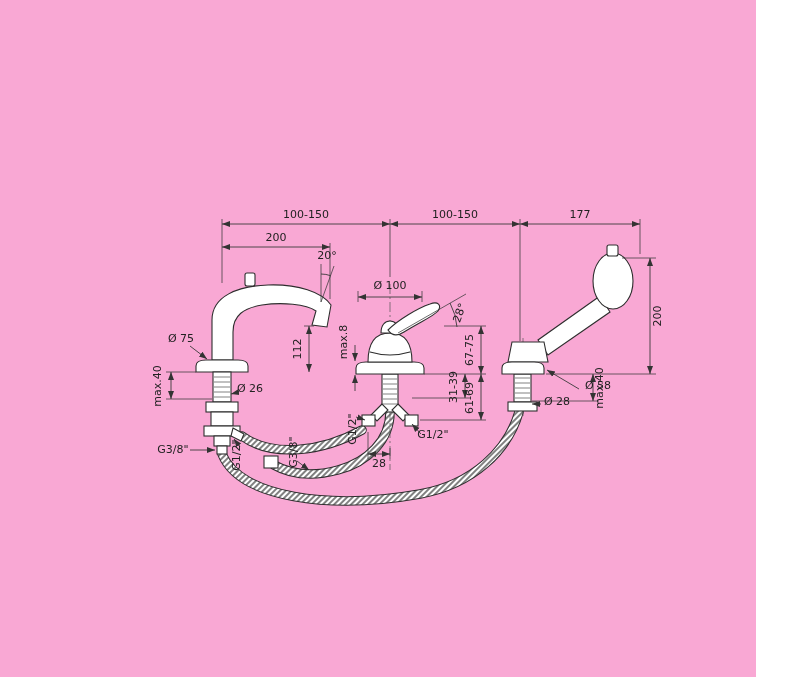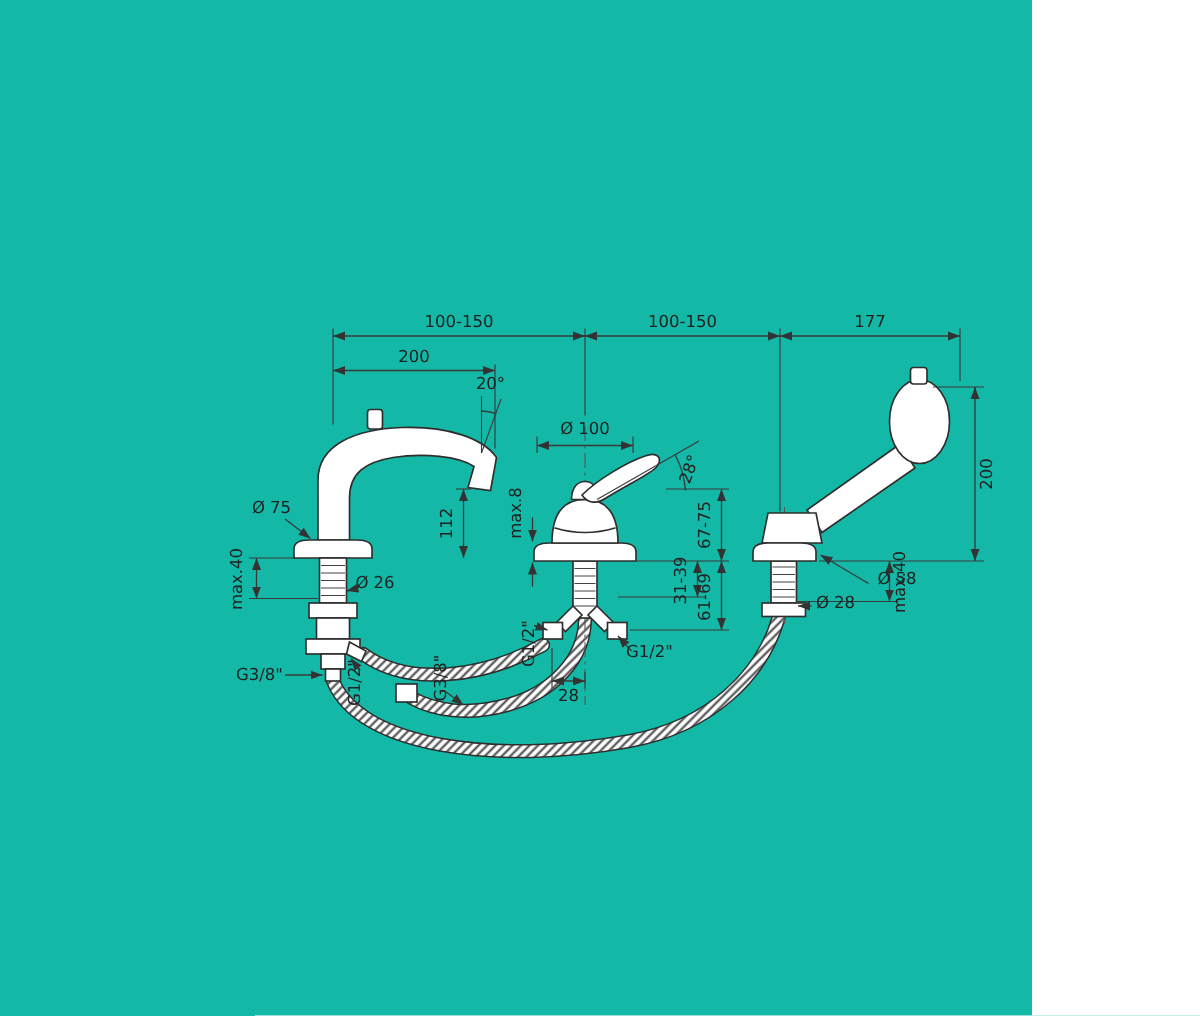--- a/index.html
+++ b/index.html
@@ -1,17 +1,17 @@
 <!DOCTYPE html>
 <html><head>
 <meta charset="utf-8">
 <style>
   html,body{margin:0;padding:0;background:#ffffff;}
   body{width:800px;height:677px;overflow:hidden;}
-  #canvas{width:688px;height:677px;background:#14b8a6;}
+  #canvas{width:756px;height:677px;background:#f9a8d4;}
   svg{display:block;}
   .ln  {stroke:#2e2e2e;stroke-width:1.1;fill:none;stroke-linecap:round;}
   .fw  {fill:#ffffff;stroke:#2e2e2e;stroke-width:1.1;}
   .thr {stroke:#2e2e2e;stroke-width:0.6;fill:none;}
   .dim {stroke:#3a3a3a;stroke-width:0.9;fill:none;}
   .ext {stroke:#3a3a3a;stroke-width:0.75;fill:none;}
   .cl  {stroke:#555555;stroke-width:0.7;stroke-dasharray:10 3 2 3;fill:none;}
   .hoseO{stroke:#2e2e2e;stroke-width:9.5;fill:none;stroke-linecap:round;}
   .hoseP{stroke:url(#braid);stroke-width:7.5;fill:none;stroke-linecap:round;}
   .t{font:11px "DejaVu Sans","Liberation Sans",sans-serif;fill:#222222;text-anchor:middle;}

